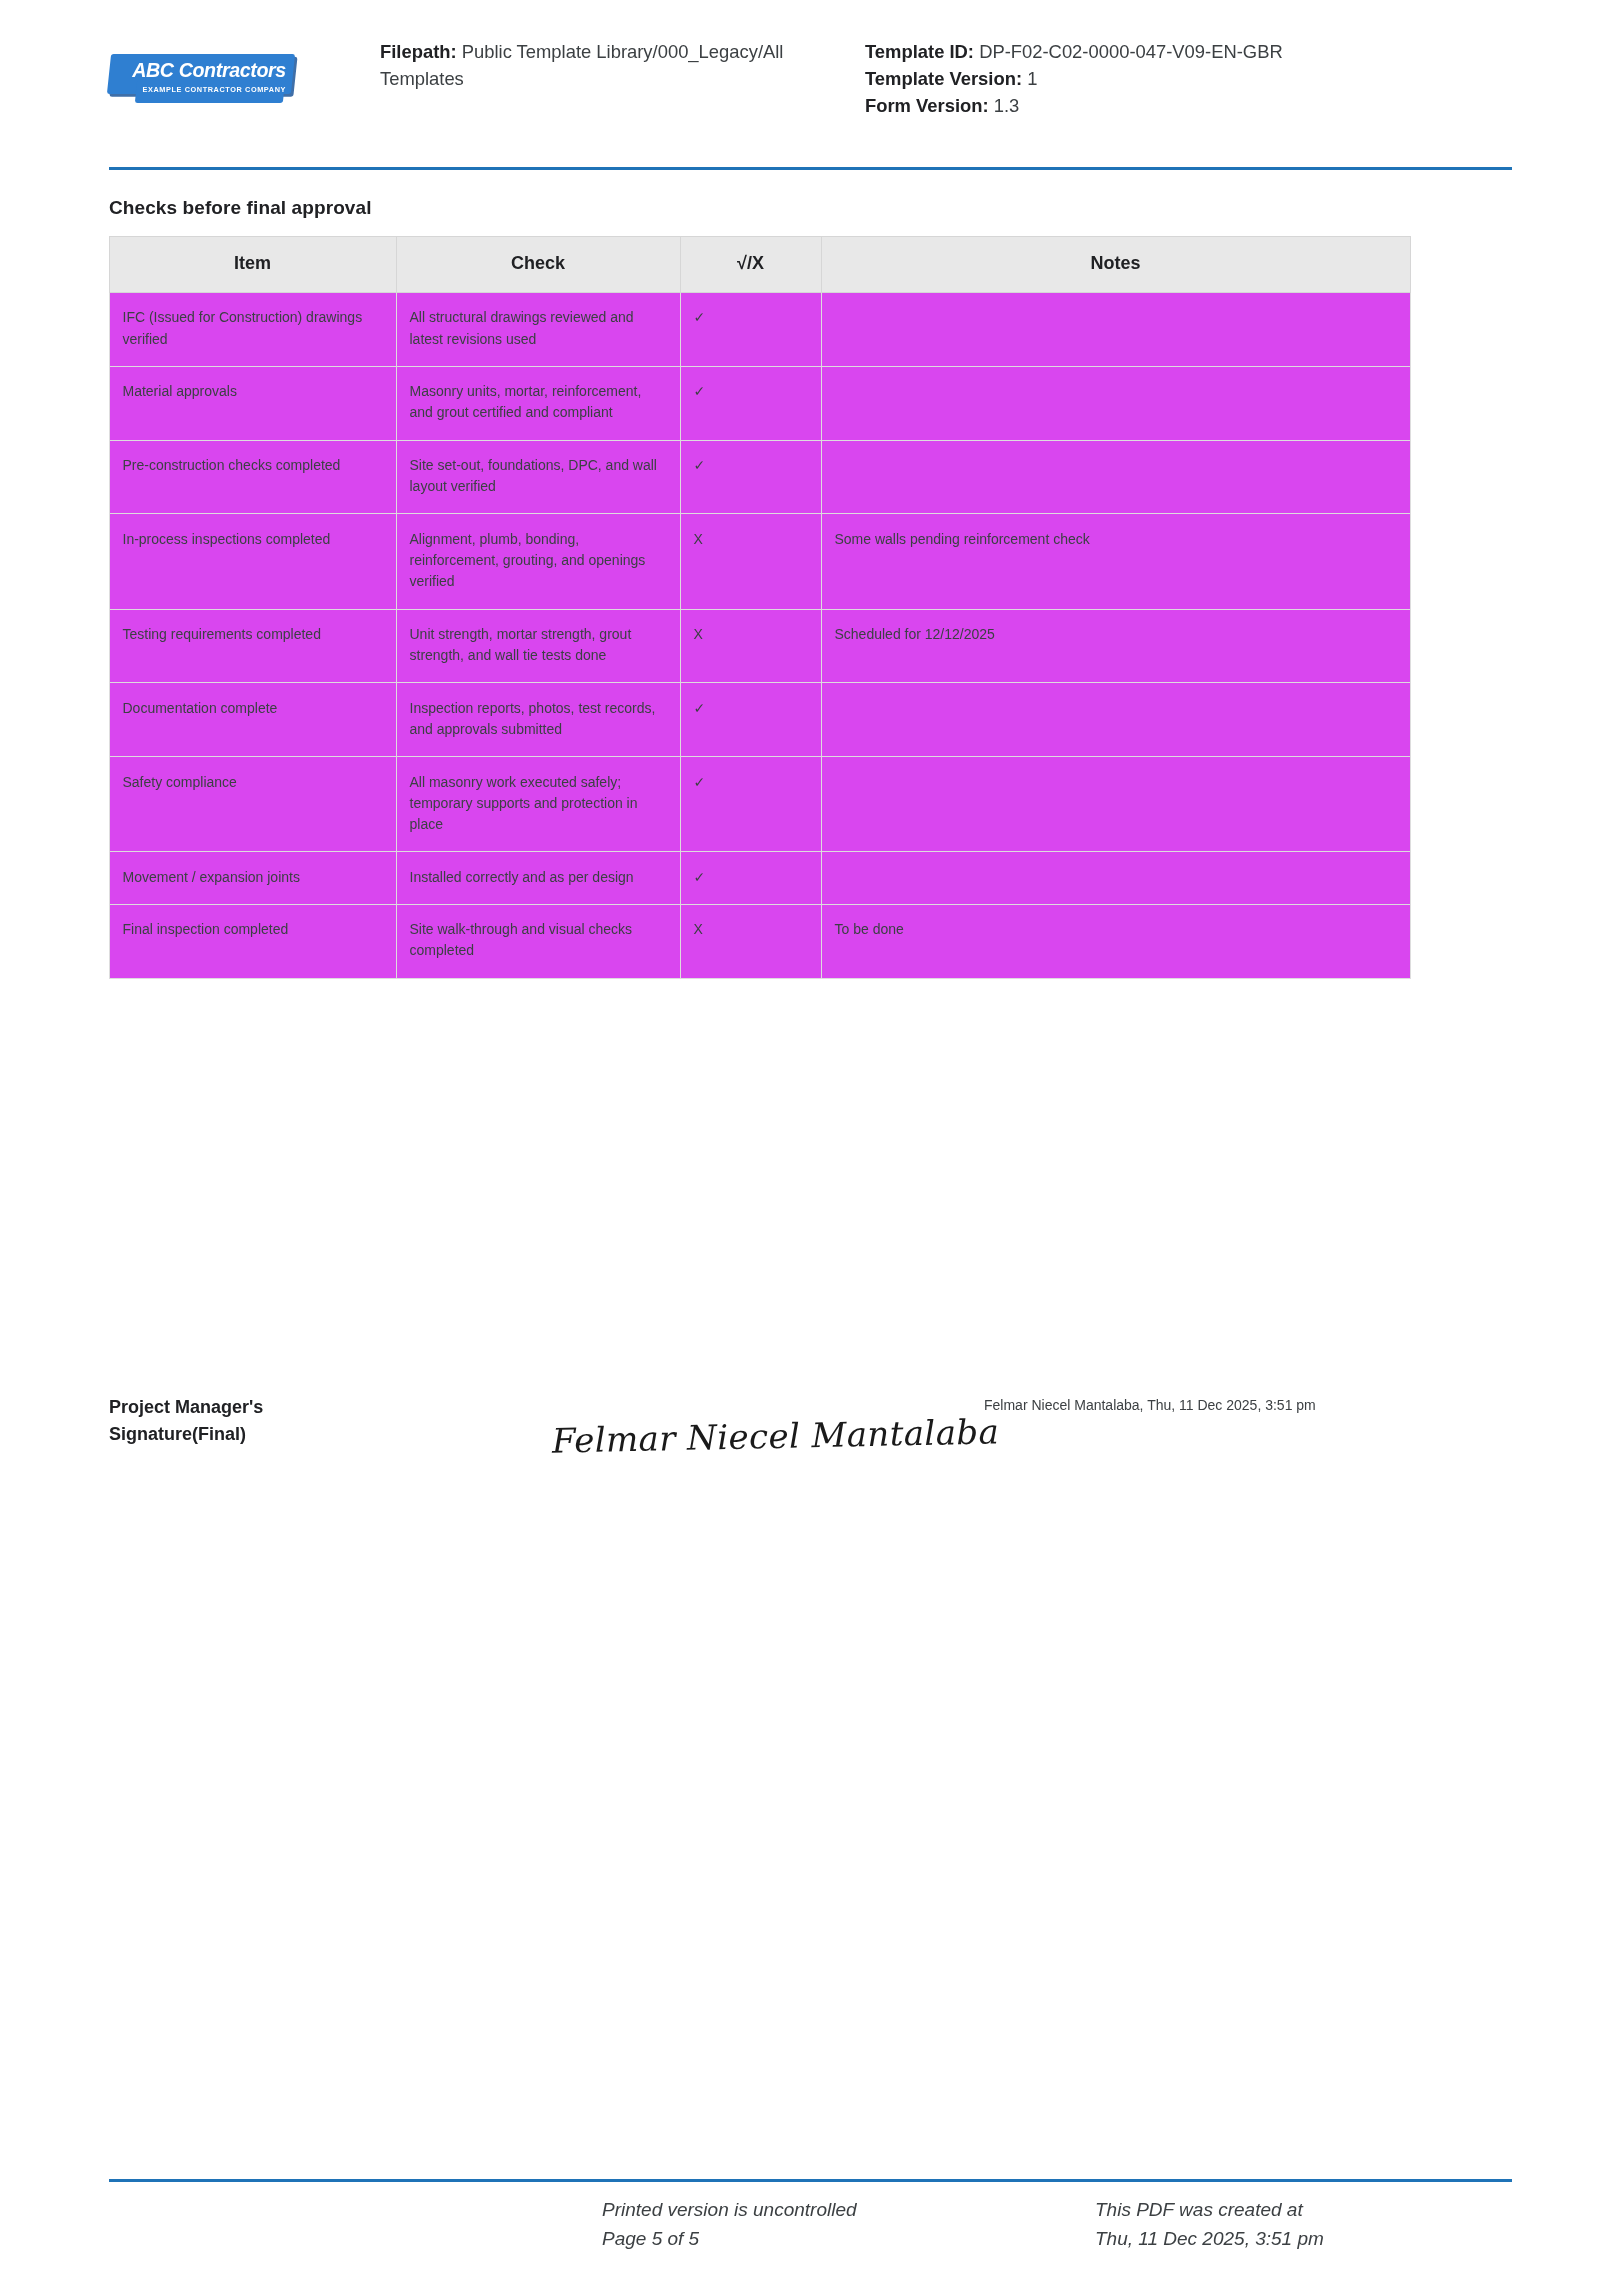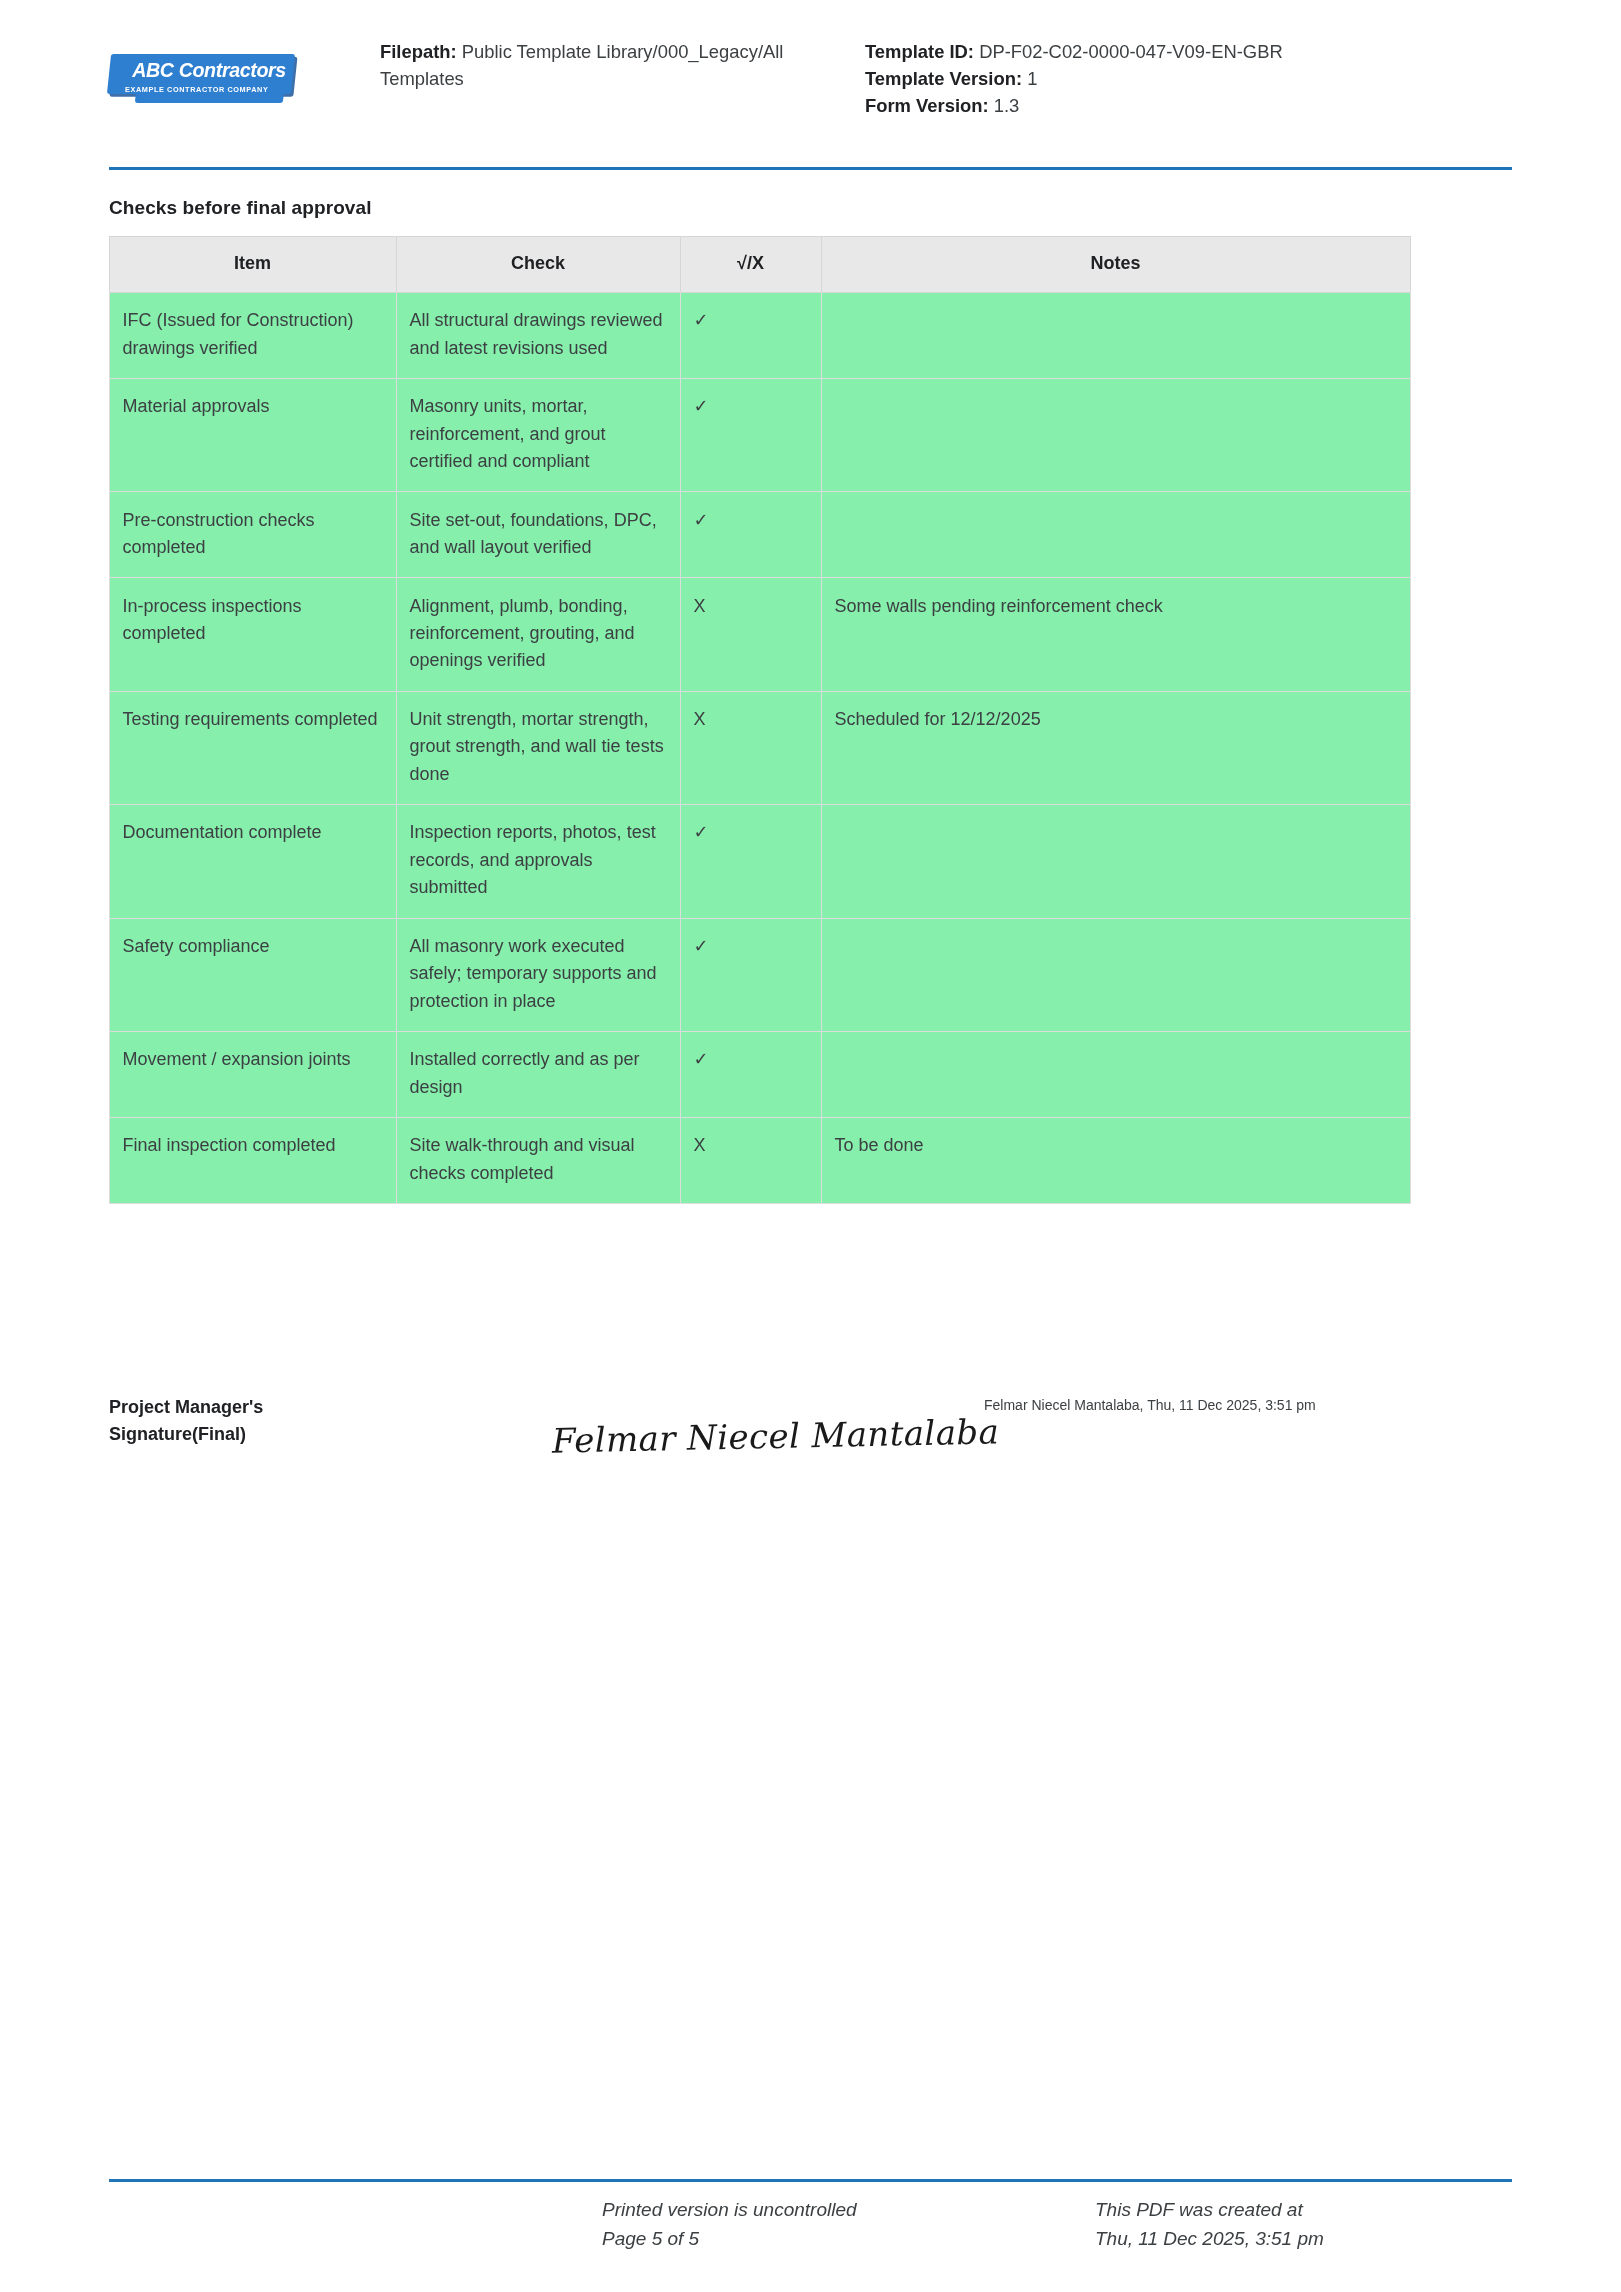--- a/index.html
+++ b/index.html
@@ -74,21 +74,21 @@
     font-weight: bold;
     font-style: italic;
     letter-spacing: -0.4px;
     z-index: 3;
   }
   .logo-sub {
     position: absolute;
     left: 16px;
     top: 31px;
     width: 161px;
-    text-align: left;
+    text-align: right;
     color: #ffffff;
     font-size: 7.3px;
     font-weight: bold;
     letter-spacing: 0.6px;
     z-index: 3;
   }
 
   .hdr-col {
     font-size: 18.4px;
     line-height: 1.48;
@@ -150,26 +150,26 @@
     text-align: center;
     font-size: 18px;
     font-weight: bold;
     color: #202124;
     padding: 16px 13.4px 16px 12.5px;
     vertical-align: top;
     height: 23px;
   }
   table.checks td {
     border: 0.9px solid #dddddd;
-    font-size: 18px;
+    font-size: 14px;
     line-height: 1.52;
     color: #3c4043;
     padding: 14.3px 13.4px 16px 12.5px;
     vertical-align: top;
-    background: #86efac;
+    background: #d946ef;
   }
   td.mark-yes { background: #cde9d0; }
   td.mark-no  { background: #fbeaea; }
   .mark-glyph { font-size: 18px; color: #3c4043; }
 
   
   .sig-block {
     position: absolute;
     left: 109px;
     top: 1394px;

